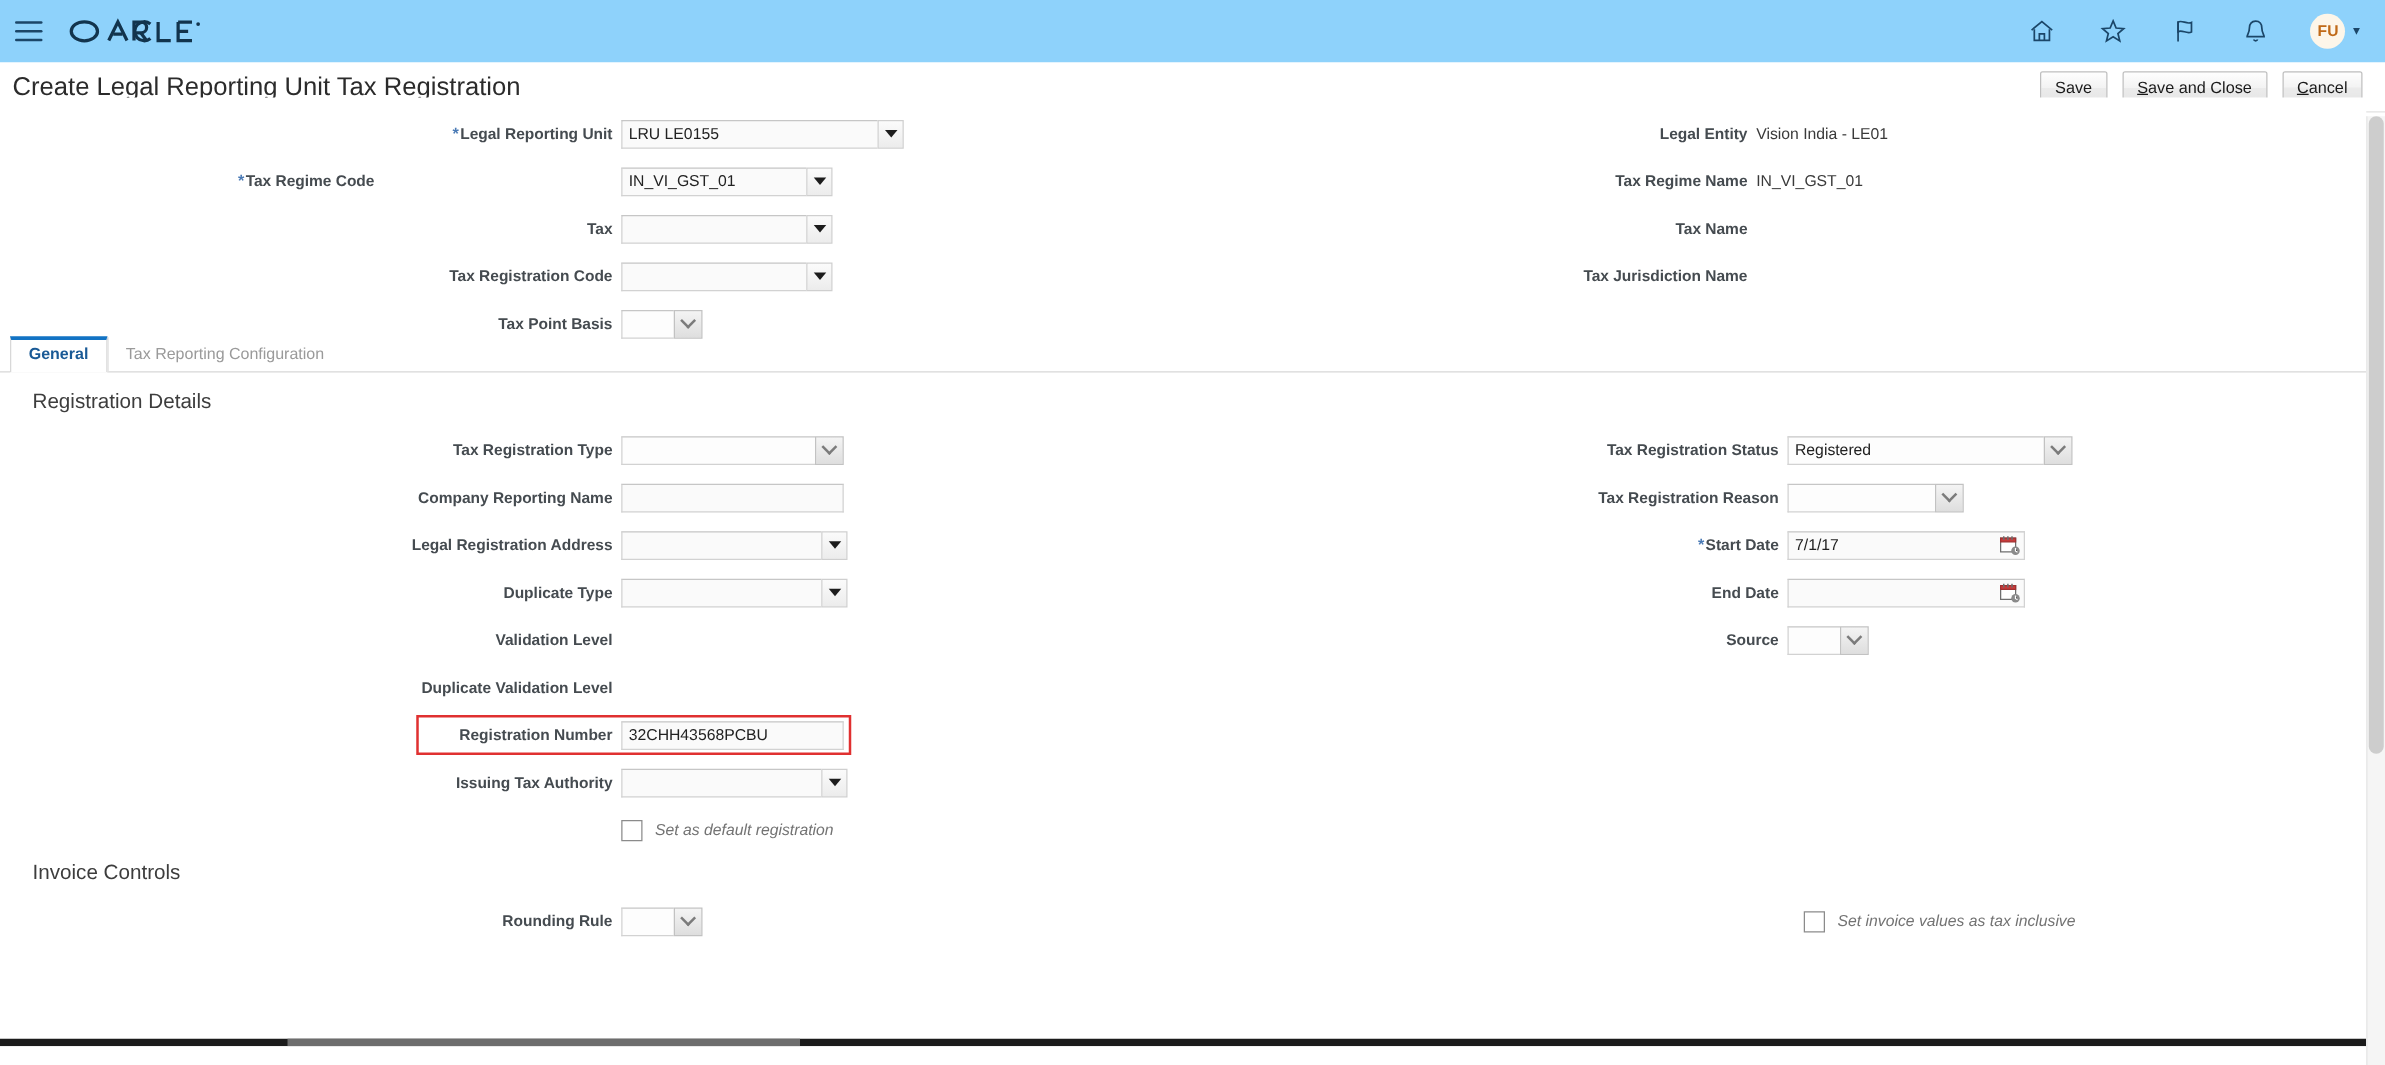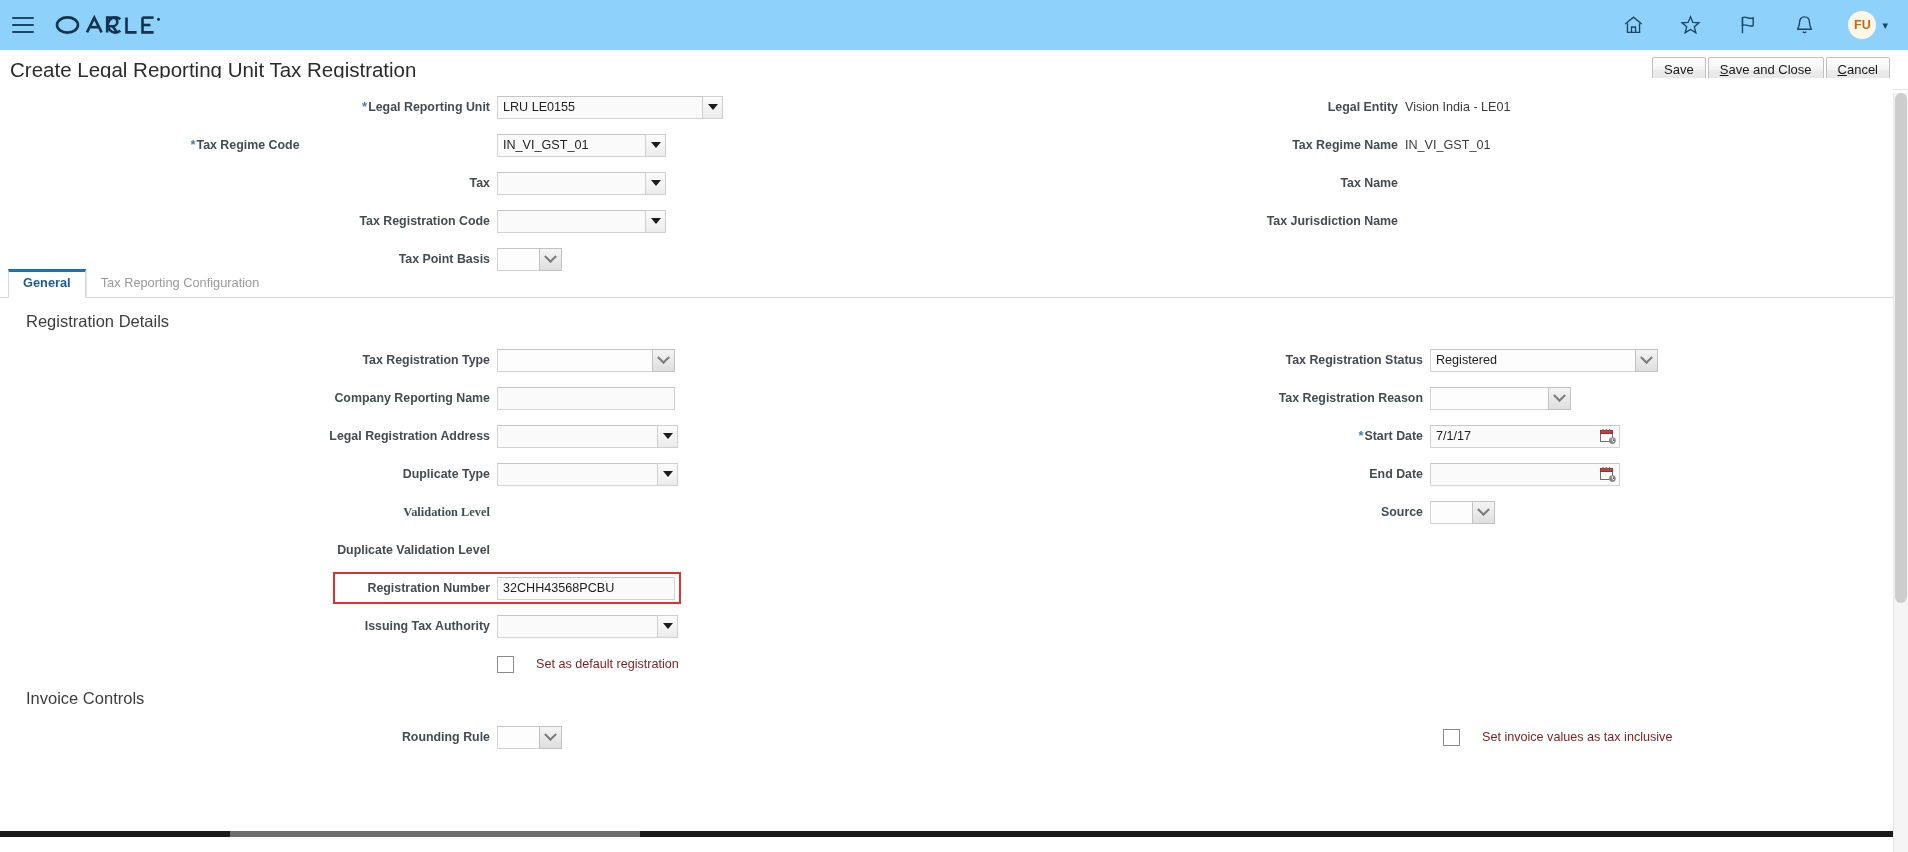--- a/index.html
+++ b/index.html
@@ -47,21 +47,21 @@
     width: 1908px; height: 40px;
     background: #ffffff;
     border-bottom: 1px solid #e2e2e2;
     display: flex; align-items: center;
   }
   .page-title {
     font-size: 20.5px; color: #2b2b2b;
     margin-left: 10px; font-weight: normal; white-space: nowrap;
   }
   .titlebar-spacer { flex: 1; }
-  .btnrow { display: flex; align-items: center; gap: 2px; margin-right: 18px; }
+  .btnrow { display: flex; align-items: center; gap: 12px; margin-right: 18px; }
   .btn {
     background: linear-gradient(to bottom, #fefefe 0%, #f3f3f3 50%, #ebebeb 51%, #e6e6e6 100%);
     border: 1px solid #bfbfbf;
     border-radius: 2px;
     font-size: 13px; color: #1a1a1a;
     padding: 4px 11px 5px 11px;
     cursor: pointer; white-space: nowrap;
     font-family: "Liberation Sans", sans-serif;
   }
   .btn u { text-decoration: underline; }
@@ -173,21 +173,21 @@
   .col { position: absolute; top: 0; }
   .colL { left: 0; }
   .colR { left: 1030px; }
 
   .chkrow { display: flex; align-items: center; height: 38px; }
   .chkbox {
     width: 17px; height: 17px;
     border: 1px solid #8b8b8b; background: #fff;
     cursor: pointer; flex: none;
   }
-  .chklabel { font-size: 12.6px; color: #7f1d1d; margin-left: 22px; white-space: nowrap; }
+  .chklabel { font-size: 12.6px; color: #737373; margin-left: 10px; white-space: nowrap; font-style: italic; }
 
   
   .redbox {
     position: absolute;
     border: 2px solid #e03030;
     pointer-events: none;
   }
 
   
   .vscroll {
@@ -399,21 +399,21 @@
           <div class="flabel" style="width:497px;">Duplicate Type</div>
           <div class="lov">
             <div class="inp" style="width:160px;"></div>
             <div class="lov-btn">
                 <span class="tri-down"></span>
               </div>
           </div>
         </div>
 
         <div class="frow">
-          <div class="flabel" style="width:497px;font-family:Liberation Serif, serif;">Validation Level</div>
+          <div class="flabel" style="width:497px;">Validation Level</div>
           <div class="otext"></div>
         </div>
 
         <div class="frow">
           <div class="flabel" style="width:497px;">Duplicate Validation Level</div>
           <div class="otext"></div>
         </div>
 
         <div class="frow" style="position:relative;">
           <div class="flabel" style="width:497px;">Registration Number</div>

